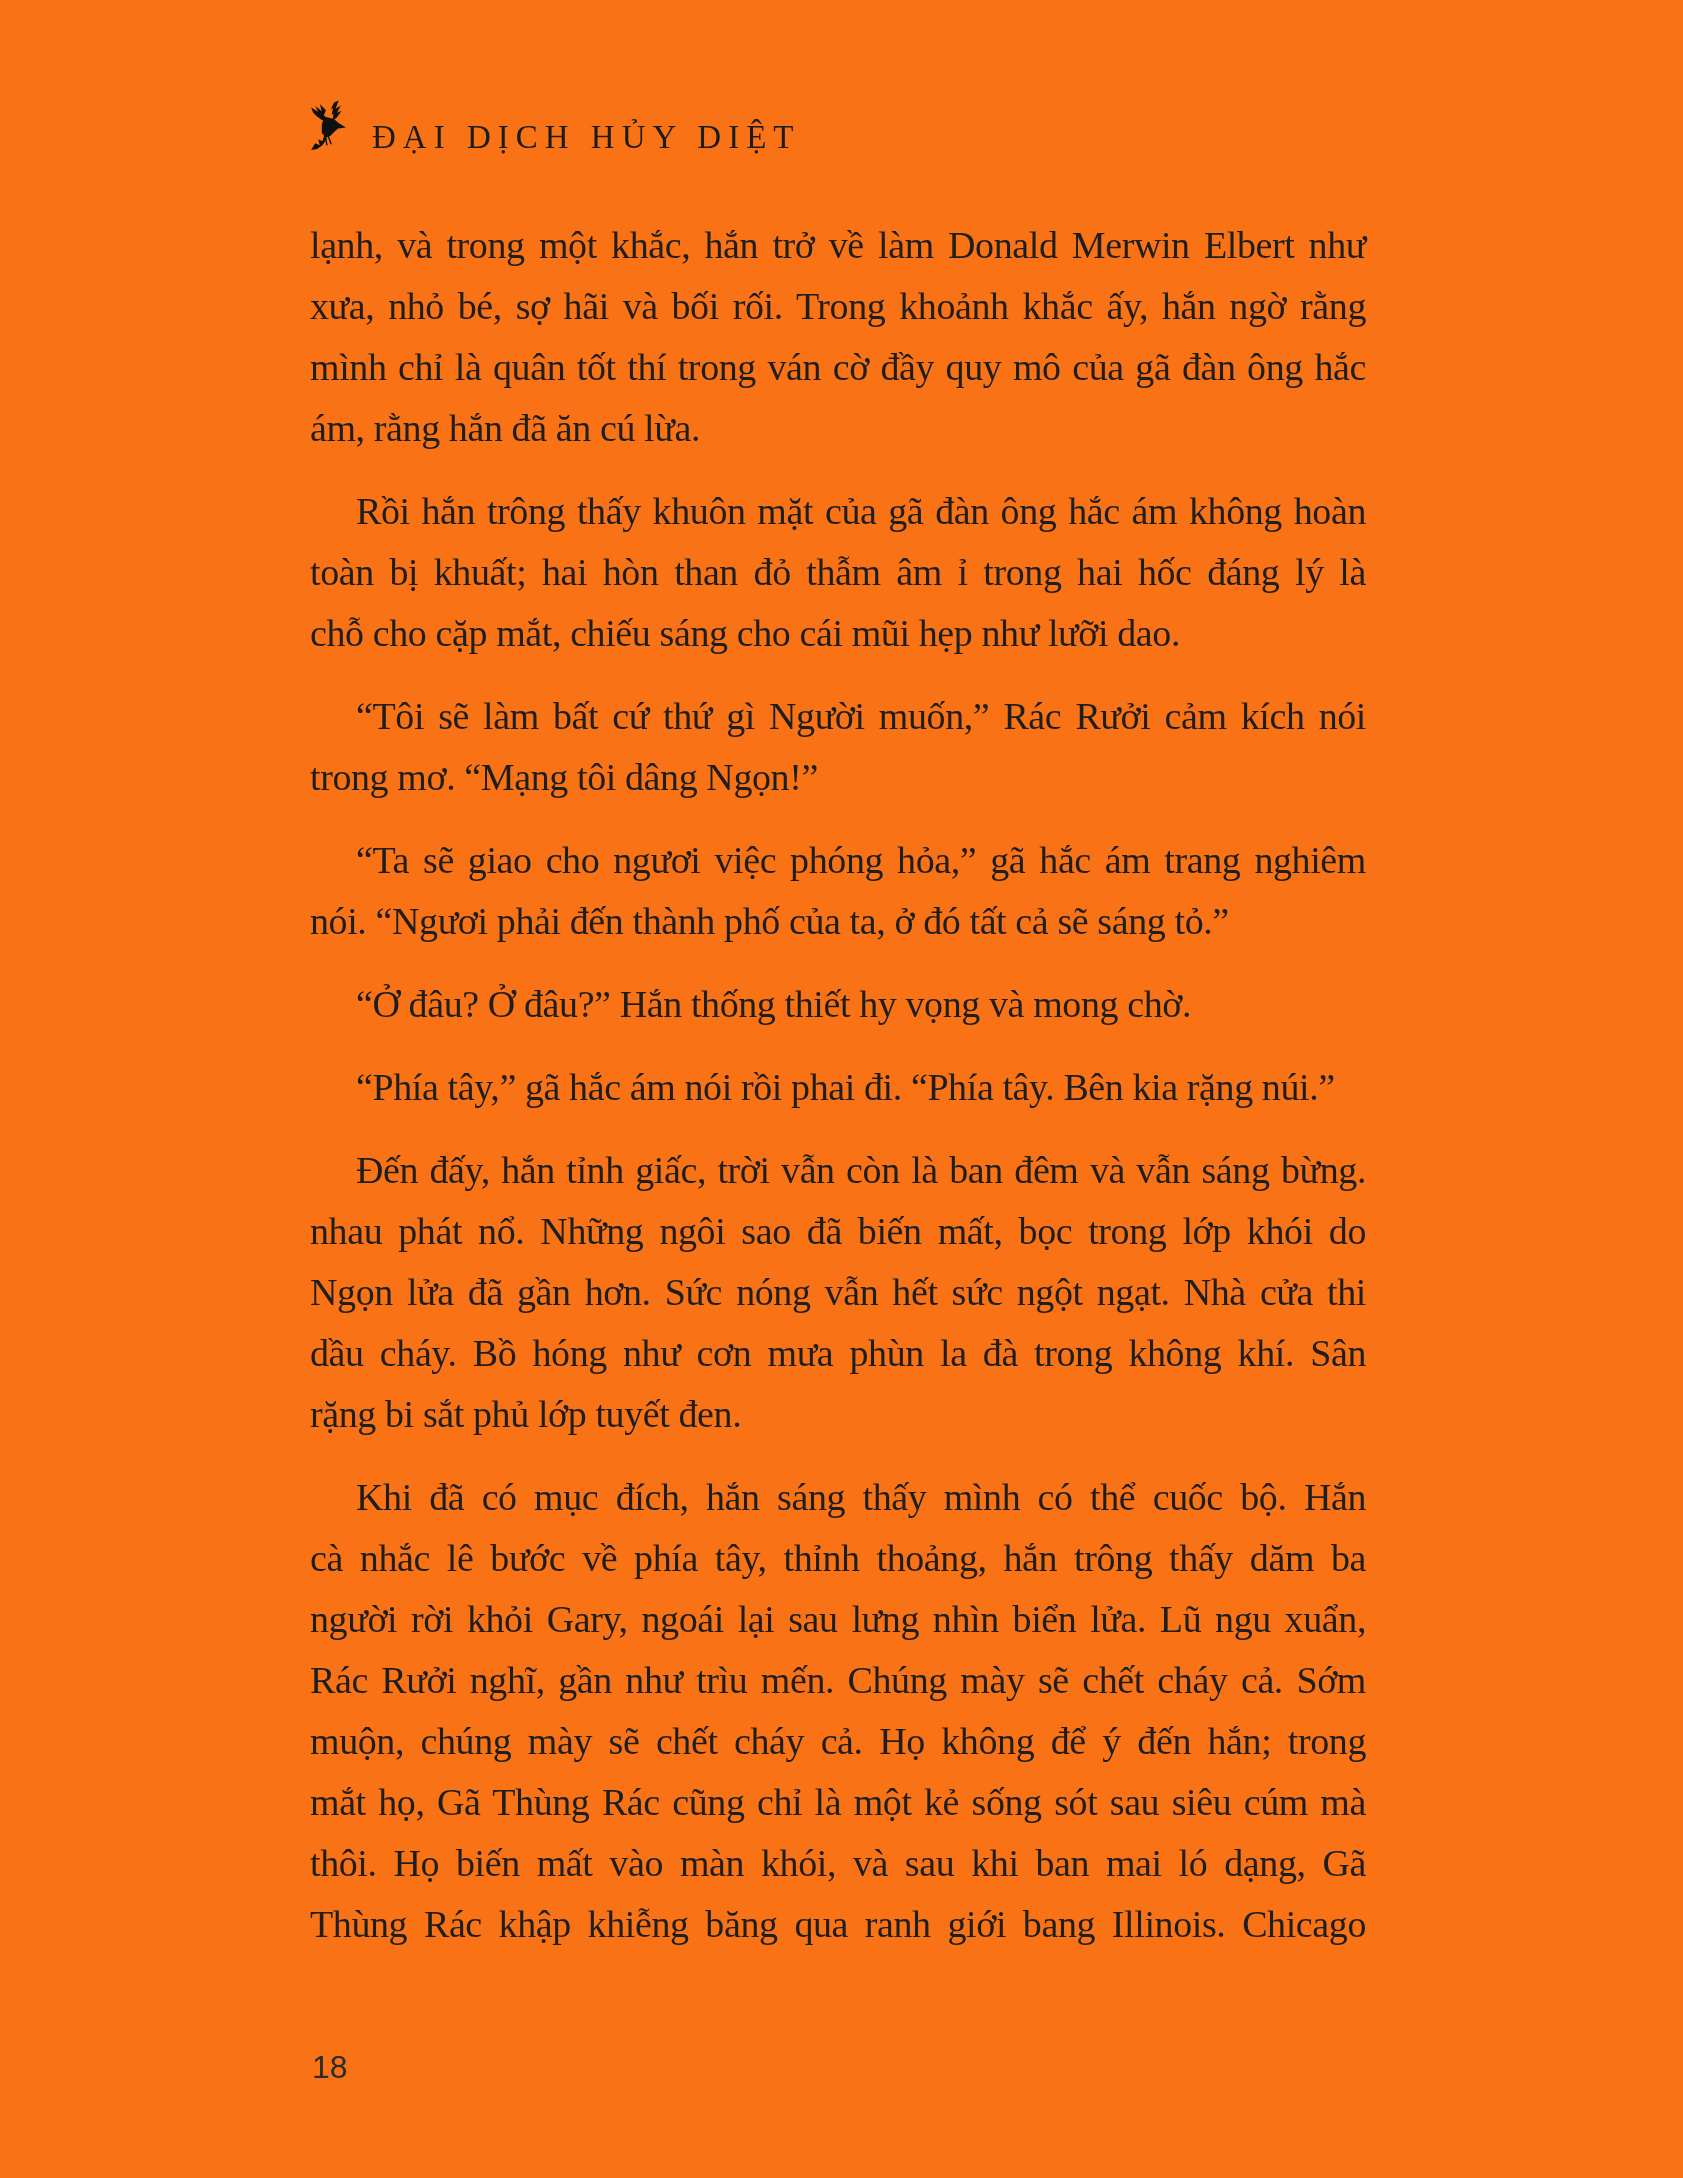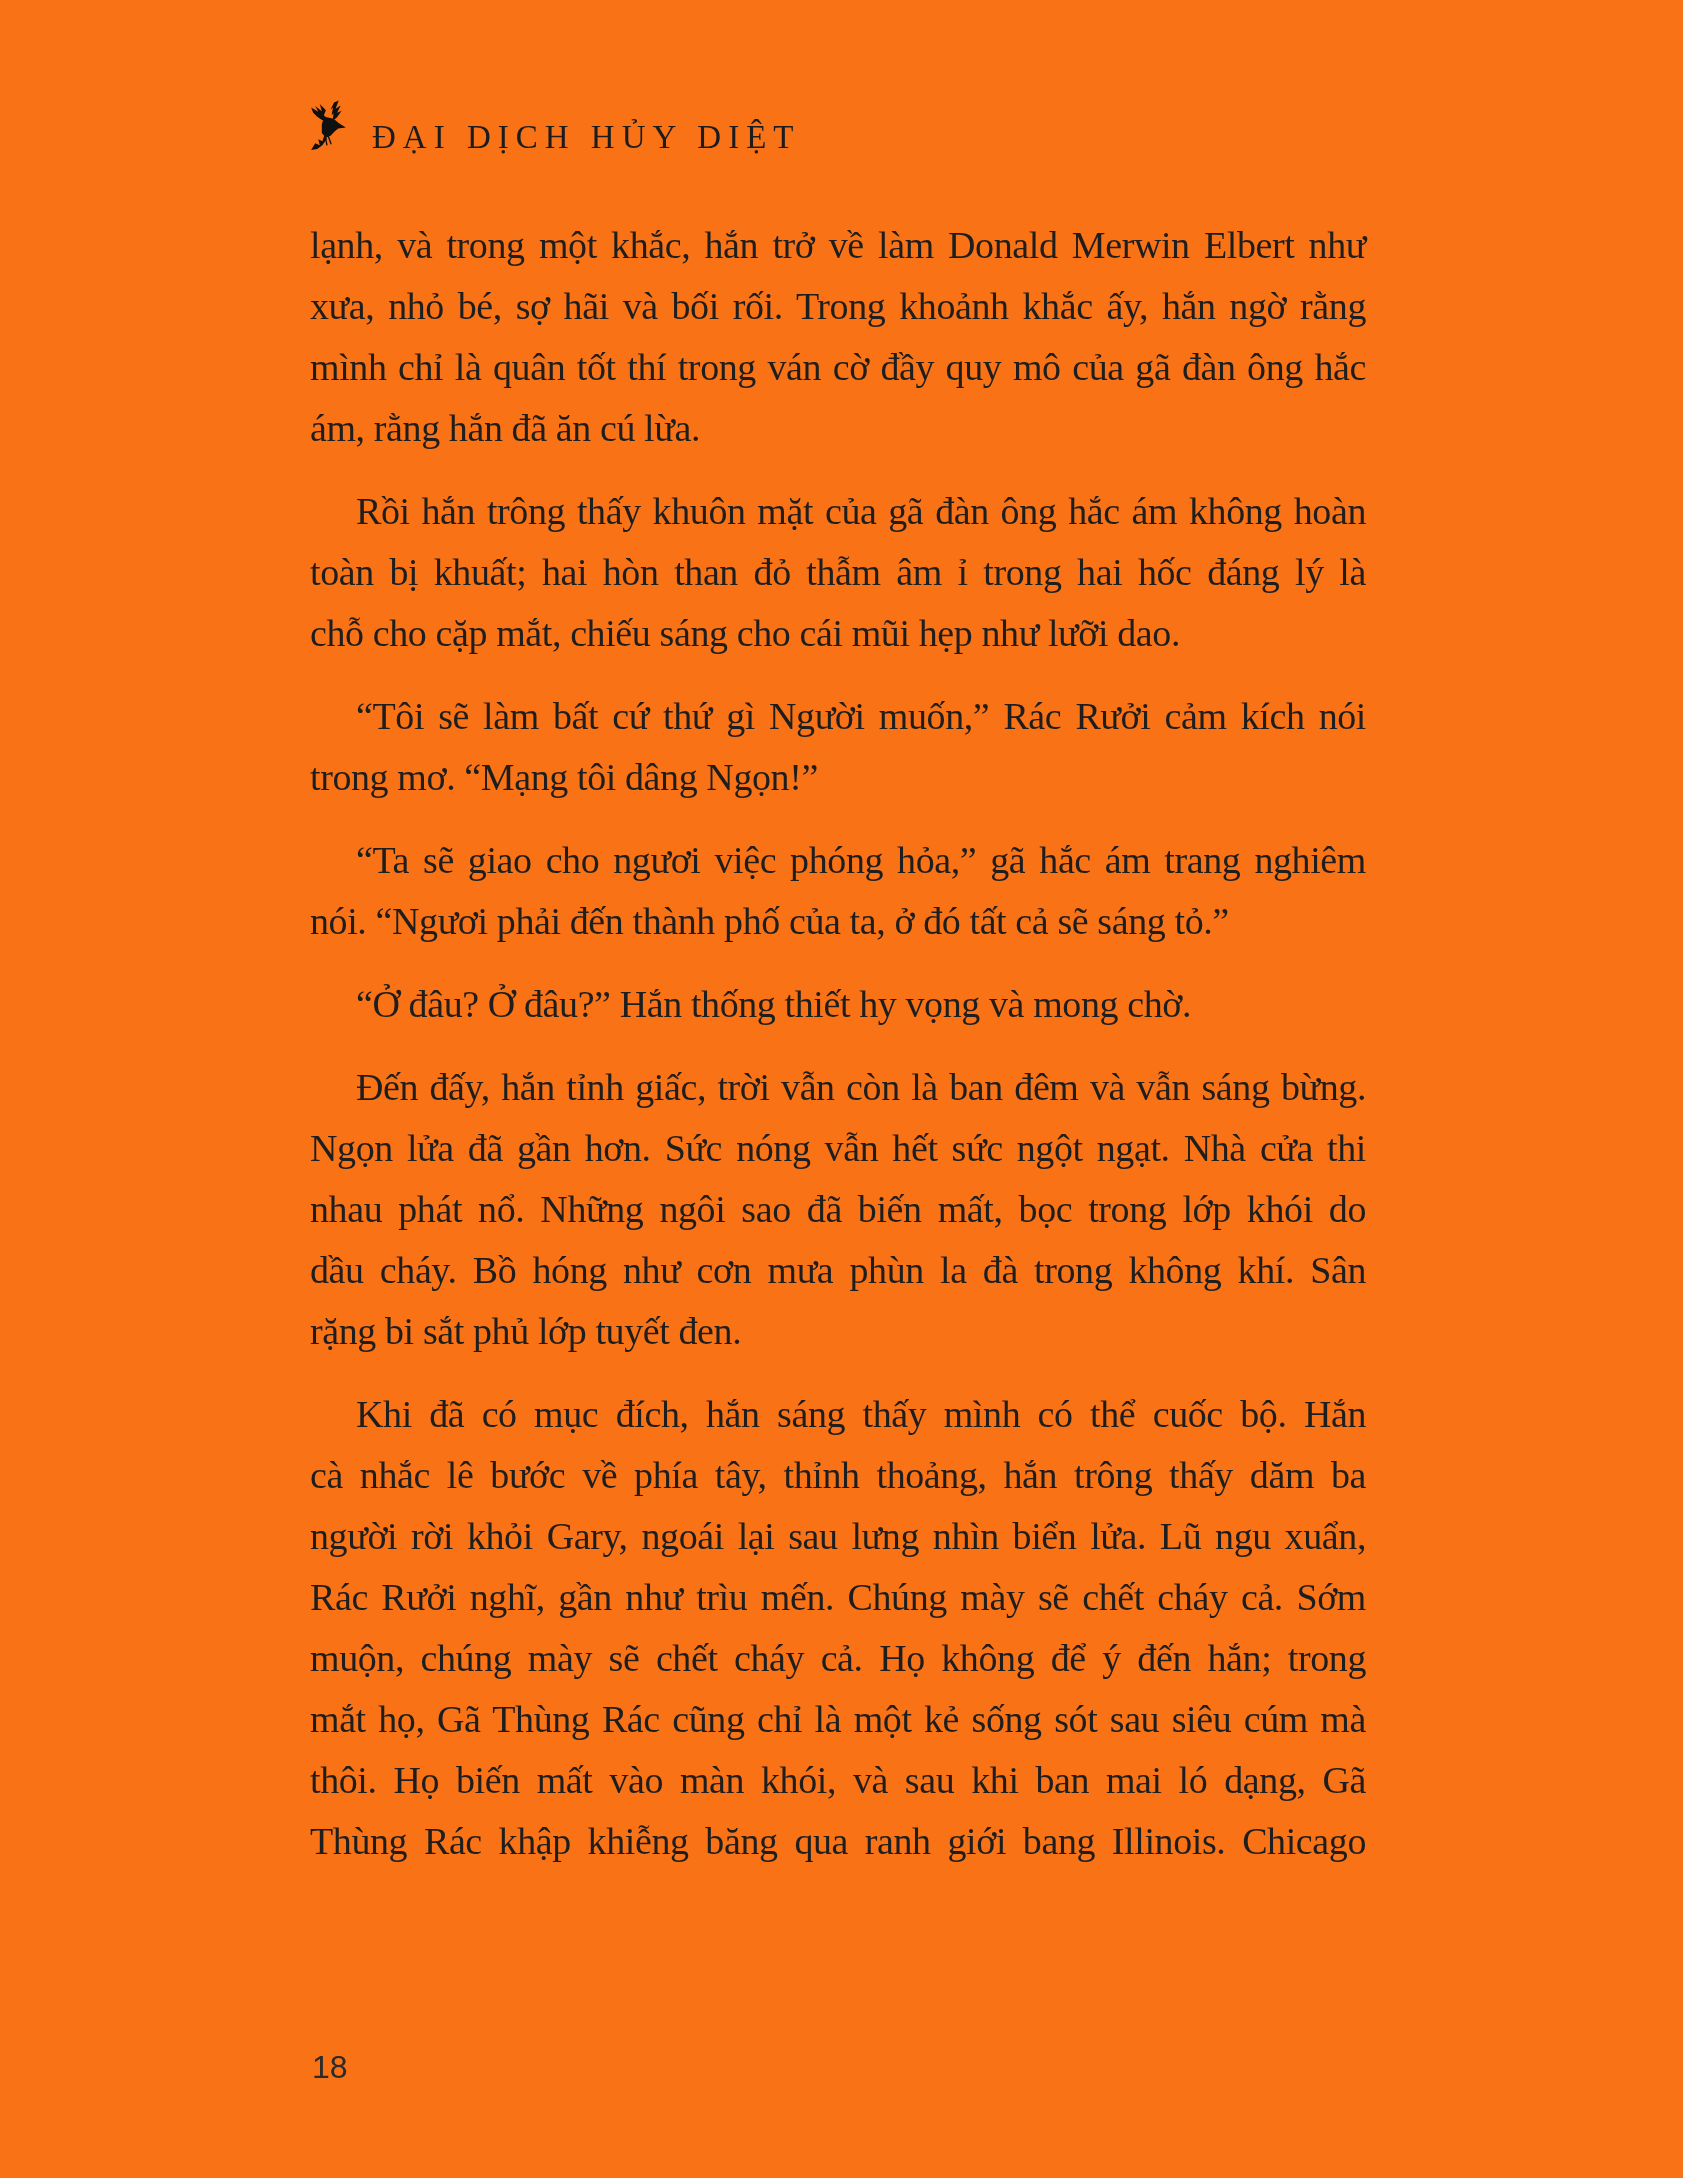--- a/index.html
+++ b/index.html
@@ -106,23 +106,26 @@
         <div class="text-line last-left">trong mơ. “Mạng tôi dâng Ngọn!”</div>
       </div>
       <div class="para">
         <div class="text-line indented">“Ta sẽ giao cho ngươi việc phóng hỏa,” gã hắc ám trang nghiêm</div>
         <div class="text-line last-left">nói. “Ngươi phải đến thành phố của ta, ở đó tất cả sẽ sáng tỏ.”</div>
       </div>
       <div class="para">
         <div class="text-line indented last-left">“Ở đâu? Ở đâu?” Hắn thống thiết hy vọng và mong chờ.</div>
       </div>
       <div class="para">
+        <div class="text-line indented last-left">“Phía tây,” gã hắc ám nói rồi phai đi. “Phía tây. Bên kia rặng núi.”</div>
+      </div>
+      <div class="para">
         <div class="text-line indented">Đến đấy, hắn tỉnh giấc, trời vẫn còn là ban đêm và vẫn sáng bừng.</div>
+        <div class="text-line">nhau phát nổ. Những ngôi sao đã biến mất, bọc trong lớp khói do</div>
         <div class="text-line">Ngọn lửa đã gần hơn. Sức nóng vẫn hết sức ngột ngạt. Nhà cửa thi</div>
-        <div class="text-line">nhau phát nổ. Những ngôi sao đã biến mất, bọc trong lớp khói do</div>
         <div class="text-line">dầu cháy. Bồ hóng như cơn mưa phùn la đà trong không khí. Sân</div>
         <div class="text-line last-left">rặng bi sắt phủ lớp tuyết đen.</div>
       </div>
       <div class="para">
         <div class="text-line indented">Khi đã có mục đích, hắn sáng thấy mình có thể cuốc bộ. Hắn</div>
         <div class="text-line">cà nhắc lê bước về phía tây, thỉnh thoảng, hắn trông thấy dăm ba</div>
         <div class="text-line">người rời khỏi Gary, ngoái lại sau lưng nhìn biển lửa. Lũ ngu xuẩn,</div>
         <div class="text-line">Rác Rưởi nghĩ, gần như trìu mến. Chúng mày sẽ chết cháy cả. Sớm</div>
         <div class="text-line">muộn, chúng mày sẽ chết cháy cả. Họ không để ý đến hắn; trong</div>
         <div class="text-line">mắt họ, Gã Thùng Rác cũng chỉ là một kẻ sống sót sau siêu cúm mà</div>

